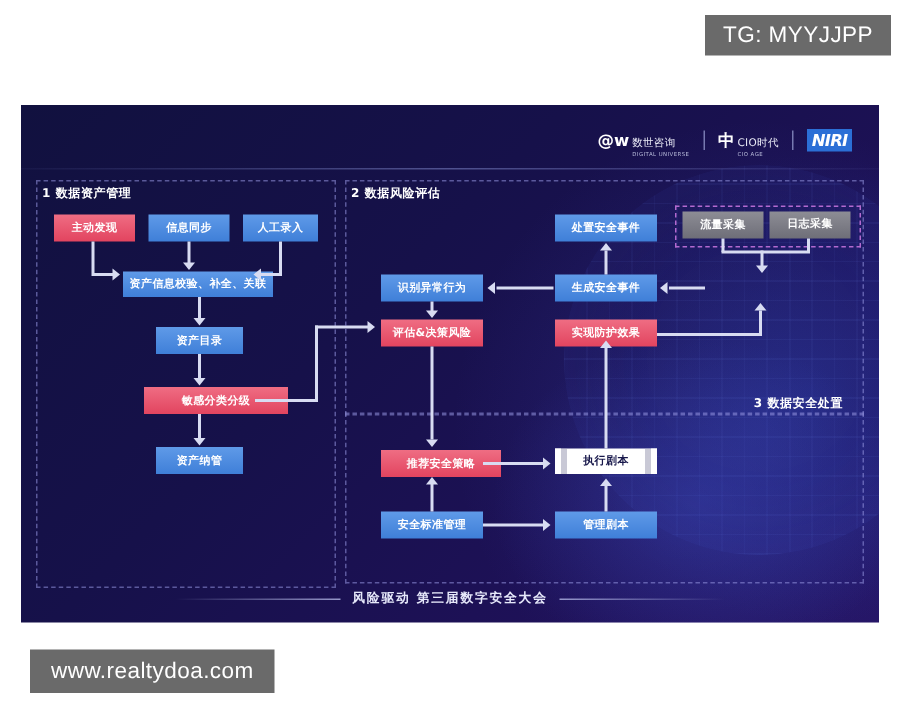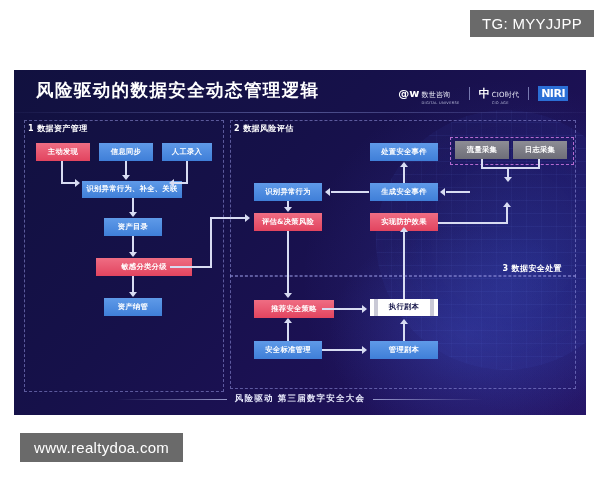--- a/index.html
+++ b/index.html
@@ -51,21 +51,21 @@
     position:absolute;left:22px;top:8px;color:#ffffff;font-size:17.5px;
     font-weight:bold;letter-spacing:1.4px;white-space:nowrap;
   }
   #logos{position:absolute;right:18px;top:12px;display:flex;align-items:center;gap:9px;}
   .logo{display:flex;align-items:center;gap:2px;}
   .logo-div{width:1px;height:13px;background:#8f93c8;opacity:.8;}
   .logo-txt{color:#e9eaf6;font-size:7px;letter-spacing:.2px;white-space:nowrap;}
   .logo-mark{color:#fff;font-size:11px;font-weight:bold;line-height:1;}
   .logo-sub{color:#b9bcdb;font-size:3.6px;letter-spacing:.3px;white-space:nowrap;display:block;}
   #logo3{
-    color:#fff;font-size:11px;font-weight:bold;
+    color:#fff;font-size:11px;font-weight:bold;font-style:italic;
     letter-spacing:-.5px;background:linear-gradient(90deg,#2b6fd6,#2b6fd6);
     padding:1px 3px;
   }
 
   #headrule{position:absolute;left:0;top:42px;width:572px;height:1px;
     background:linear-gradient(90deg,rgba(130,140,220,.05),rgba(150,160,230,.45),rgba(130,140,220,.05));}
 
   
   .panel{position:absolute;border:1px dashed rgba(150,150,225,.55);}
   .panel-label{position:absolute;color:#ffffff;font-size:8px;font-weight:bold;white-space:nowrap;letter-spacing:.4px;}
@@ -107,21 +107,20 @@
 
 <div id="root">
 
   <div class="wm" id="wm-top">TG: MYYJJPP</div>
 
   <div id="slide">
     <div id="globe"></div>
     <div id="glow"></div>
 
     <div id="slide-header">
-      <div id="slide-title">风险驱动的数据安全动态管理逻辑</div>
 
       <div id="logos">
         <div class="logo">
           <span class="logo-mark">@w</span>
           <span>
             <span class="logo-txt">数世咨询</span>
             <span class="logo-sub">DIGITAL UNIVERSE</span>
           </span>
         </div>
         <div class="logo-div"></div>
@@ -138,21 +137,21 @@
       <div id="headrule"></div>
     </div>
 
     <div class="panel" style="left:10px;top:50px;width:198px;height:270px;"></div>
     <div class="panel-label" style="left:14px;top:53px;">1 数据资产管理</div>
 
     <div class="box red" style="left:22px;top:73px;width:54px;height:18px;">主动发现</div>
     <div class="box blue" style="left:85px;top:73px;width:54px;height:18px;">信息同步</div>
     <div class="box blue" style="left:148px;top:73px;width:50px;height:18px;">人工录入</div>
 
-    <div class="box blue" style="left:68px;top:111px;width:100px;height:17px;">识别异常行为、补全、关联</div>
+    <div class="box blue" style="left:68px;top:111px;width:100px;height:17px;">资产信息校验、补全、关联</div>
 
     <div class="box blue" style="left:90px;top:148px;width:58px;height:18px;">资产目录</div>
 
     <div class="box red" style="left:82px;top:188px;width:96px;height:18px;">敏感分类分级</div>
 
     <div class="box blue" style="left:90px;top:228px;width:58px;height:18px;">资产纳管</div>
 
     <div class="ln" style="left:47px;top:91px;width:2px;height:21px;"></div>
     <div class="ln" style="left:47px;top:112px;width:15px;height:2px;"></div>
     <div class="ah ah-r" style="left:61px;top:109px;"></div>

